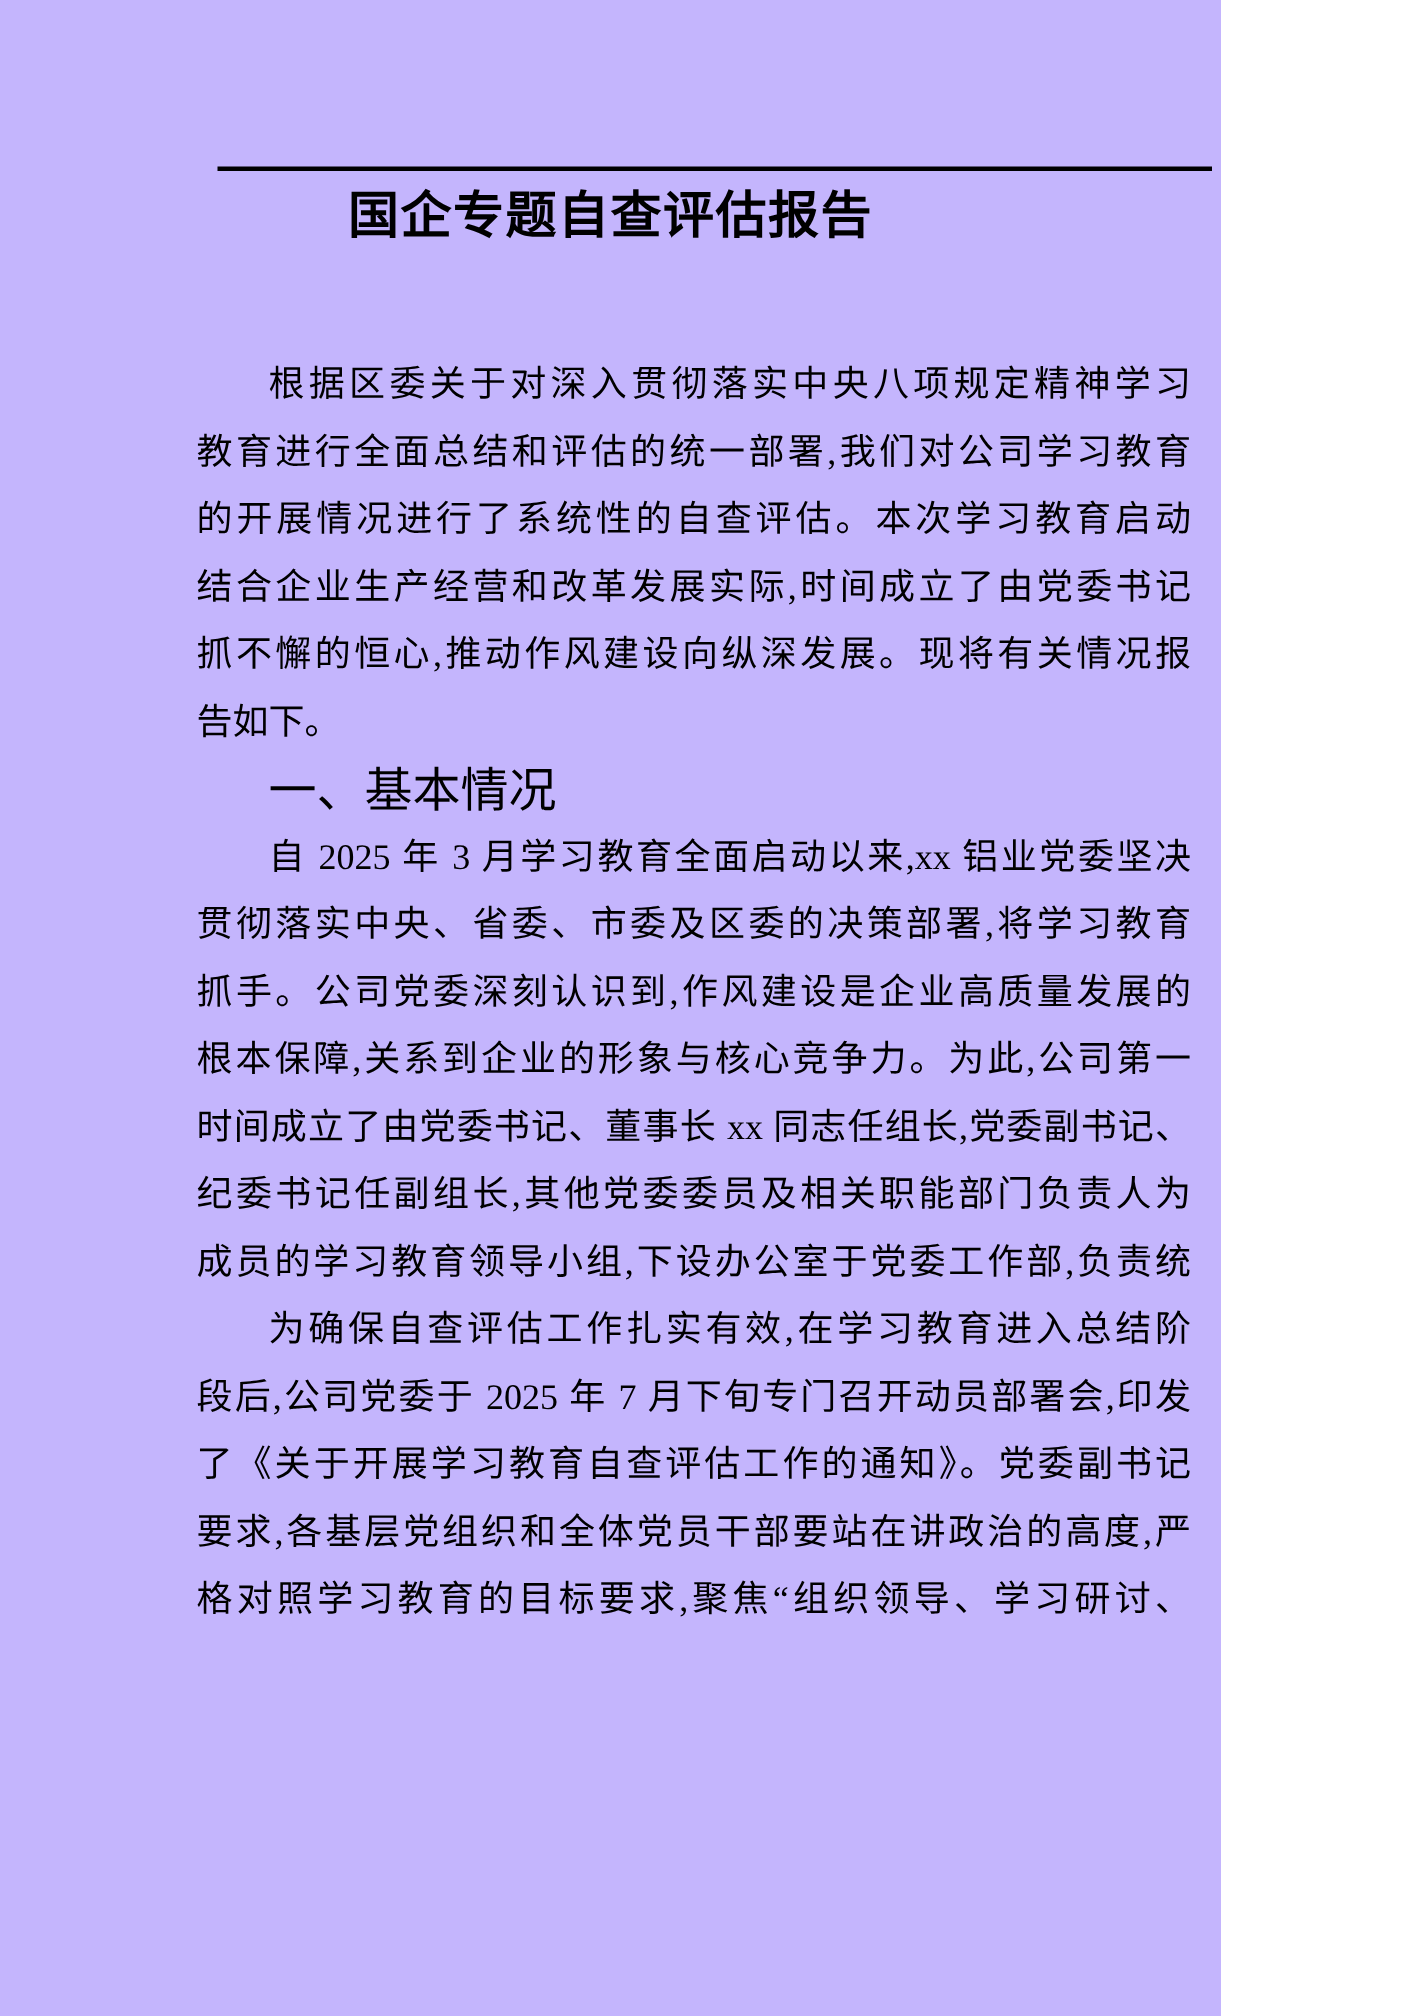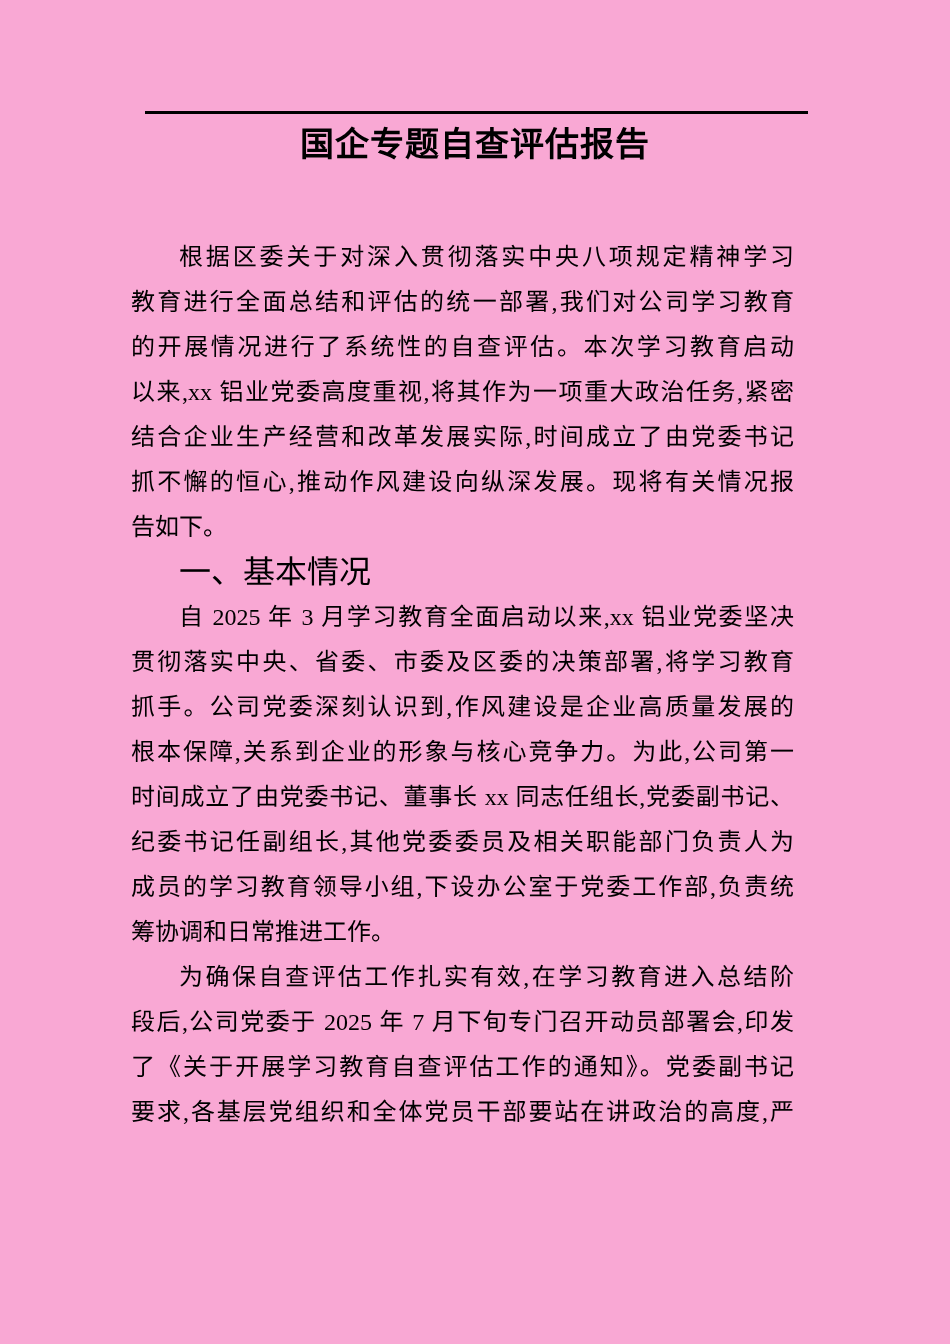--- a/index.html
+++ b/index.html
@@ -2,23 +2,23 @@
 <html lang="zh-CN"><head>
 <meta charset="utf-8">
 <style>
   html, body {
     margin: 0;
     padding: 0;
     background: #ffffff;
   }
   .page {
     position: relative;
-    width: 950px;
+    width: 814px;
     height: 1344px;
-    background: #f9a8d4;
+    background: #c4b5fd;
     color: #000000;
     font-family: "Liberation Serif", "DejaVu Serif", serif;
     overflow: hidden;
   }
   .header-rule {
     position: absolute;
     left: 145px;
     top: 111px;
     width: 663px;
     height: 3px;
@@ -68,31 +68,30 @@
 </head>
 <body>
 
 <div class="page">
   <div class="header-rule"></div>
   <h1 class="doc-title">国企专题自查评估报告</h1>
   <div class="doc-body" id="doc-body">
       <div class="line indent">根据区委关于对深入贯彻落实中央八项规定精神学习</div>
       <div class="line">教育进行全面总结和评估的统一部署,我们对公司学习教育</div>
       <div class="line">的开展情况进行了系统性的自查评估。本次学习教育启动</div>
-      <div class="line">以来,xx 铝业党委高度重视,将其作为一项重大政治任务,紧密</div>
       <div class="line">结合企业生产经营和改革发展实际,时间成立了由党委书记</div>
       <div class="line">抓不懈的恒心,推动作风建设向纵深发展。现将有关情况报</div>
       <div class="line para-end">告如下。</div>
       <div class="line heading">一、基本情况</div>
       <div class="line indent">自 2025 年 3 月学习教育全面启动以来,xx 铝业党委坚决</div>
       <div class="line">贯彻落实中央、省委、市委及区委的决策部署,将学习教育</div>
       <div class="line">抓手。公司党委深刻认识到,作风建设是企业高质量发展的</div>
       <div class="line">根本保障,关系到企业的形象与核心竞争力。为此,公司第一</div>
       <div class="line">时间成立了由党委书记、董事长 xx 同志任组长,党委副书记、</div>
       <div class="line">纪委书记任副组长,其他党委委员及相关职能部门负责人为</div>
       <div class="line">成员的学习教育领导小组,下设办公室于党委工作部,负责统</div>
-      <div class="line para-end">筹协调和日常推进工作。</div>
       <div class="line indent">为确保自查评估工作扎实有效,在学习教育进入总结阶</div>
       <div class="line">段后,公司党委于 2025 年 7 月下旬专门召开动员部署会,印发</div>
       <div class="line">了《关于开展学习教育自查评估工作的通知》。党委副书记</div>
       <div class="line">要求,各基层党组织和全体党员干部要站在讲政治的高度,严</div>
+      <div class="line">格对照学习教育的目标要求,聚焦“组织领导、学习研讨、</div>
     </div>
 </div>
 
 </body></html>

